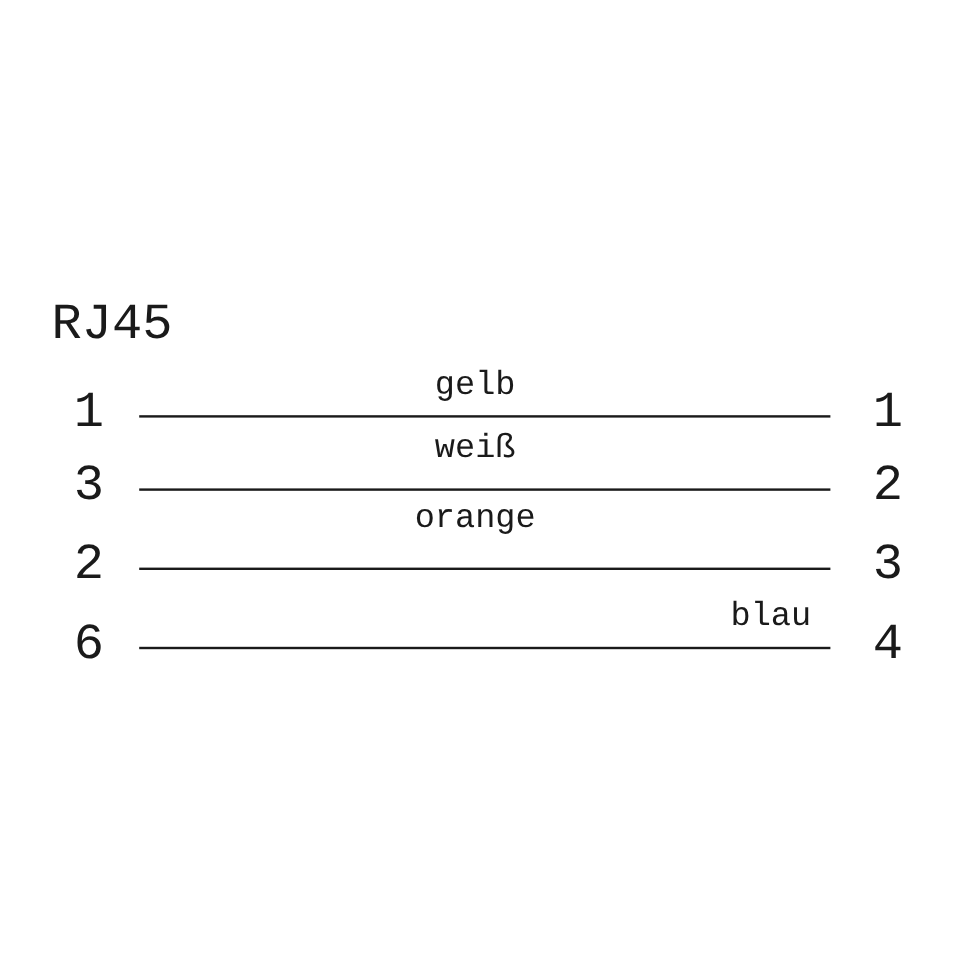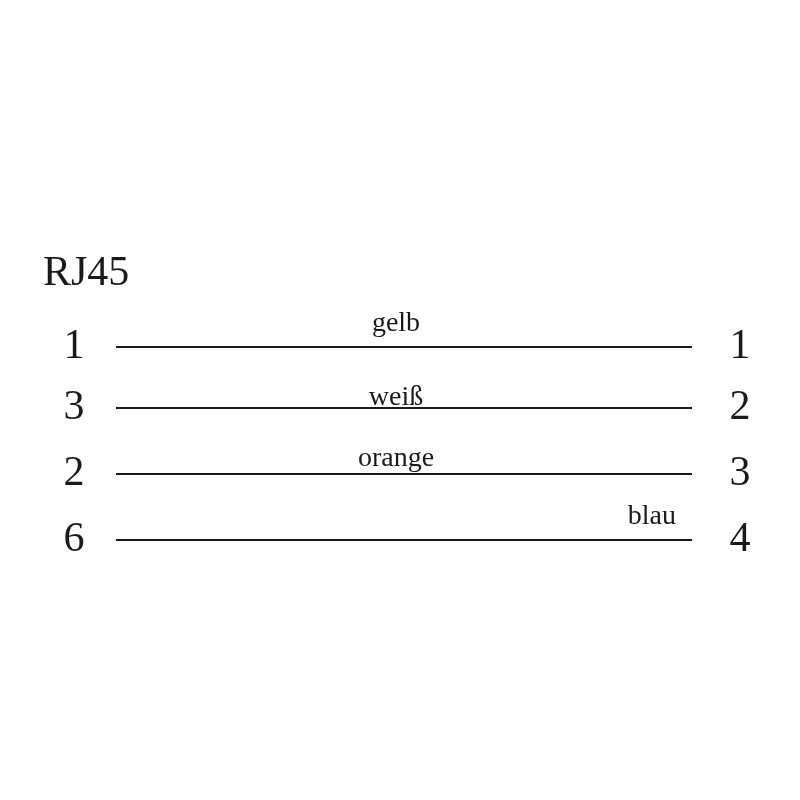--- a/index.html
+++ b/index.html
@@ -5,21 +5,21 @@
   html, body {
     margin: 0;
     padding: 0;
     background: #ffffff;
   }
   .canvas {
     position: relative;
     width: 800px;
     height: 800px;
     background: #ffffff;
-    font-family: Liberation Serif, serif;
+    font-family: Liberation Mono, monospace;
     color: #1a1a1a;
     overflow: hidden;
   }
   .connector-label {
     position: absolute;
     font-size: 42px;
     line-height: 42px;
     white-space: nowrap;
   }
   .pin-number {
@@ -56,28 +56,28 @@
 
   <div>
     <div class="pin-number" style="left:50px; top:323px;">1</div>
     <div class="wire-label" style="top:301px;">gelb</div>
     <div class="wire-line" style="top:346px;"></div>
     <div class="pin-number" style="left:716px; top:323px;">1</div>
   </div>
 
   <div>
     <div class="pin-number" style="left:50px; top:384px;">3</div>
-    <div class="wire-label" style="top:375px;">weiß</div>
+    <div class="wire-label" style="top:354px;">weiß</div>
     <div class="wire-line" style="top:407px;"></div>
     <div class="pin-number" style="left:716px; top:384px;">2</div>
   </div>
 
   <div>
     <div class="pin-number" style="left:50px; top:450px;">2</div>
-    <div class="wire-label" style="top:412px;margin-top:24px;">orange</div>
+    <div class="wire-label" style="top:412px;">orange</div>
     <div class="wire-line" style="top:473px;"></div>
     <div class="pin-number" style="left:716px; top:450px;">3</div>
   </div>
 
   <div>
     <div class="pin-number" style="left:50px; top:516px;">6</div>
     <div class="wire-label" style="top:494px;text-align:right;">blau</div>
     <div class="wire-line" style="top:539px;"></div>
     <div class="pin-number" style="left:716px; top:516px;">4</div>
   </div>

